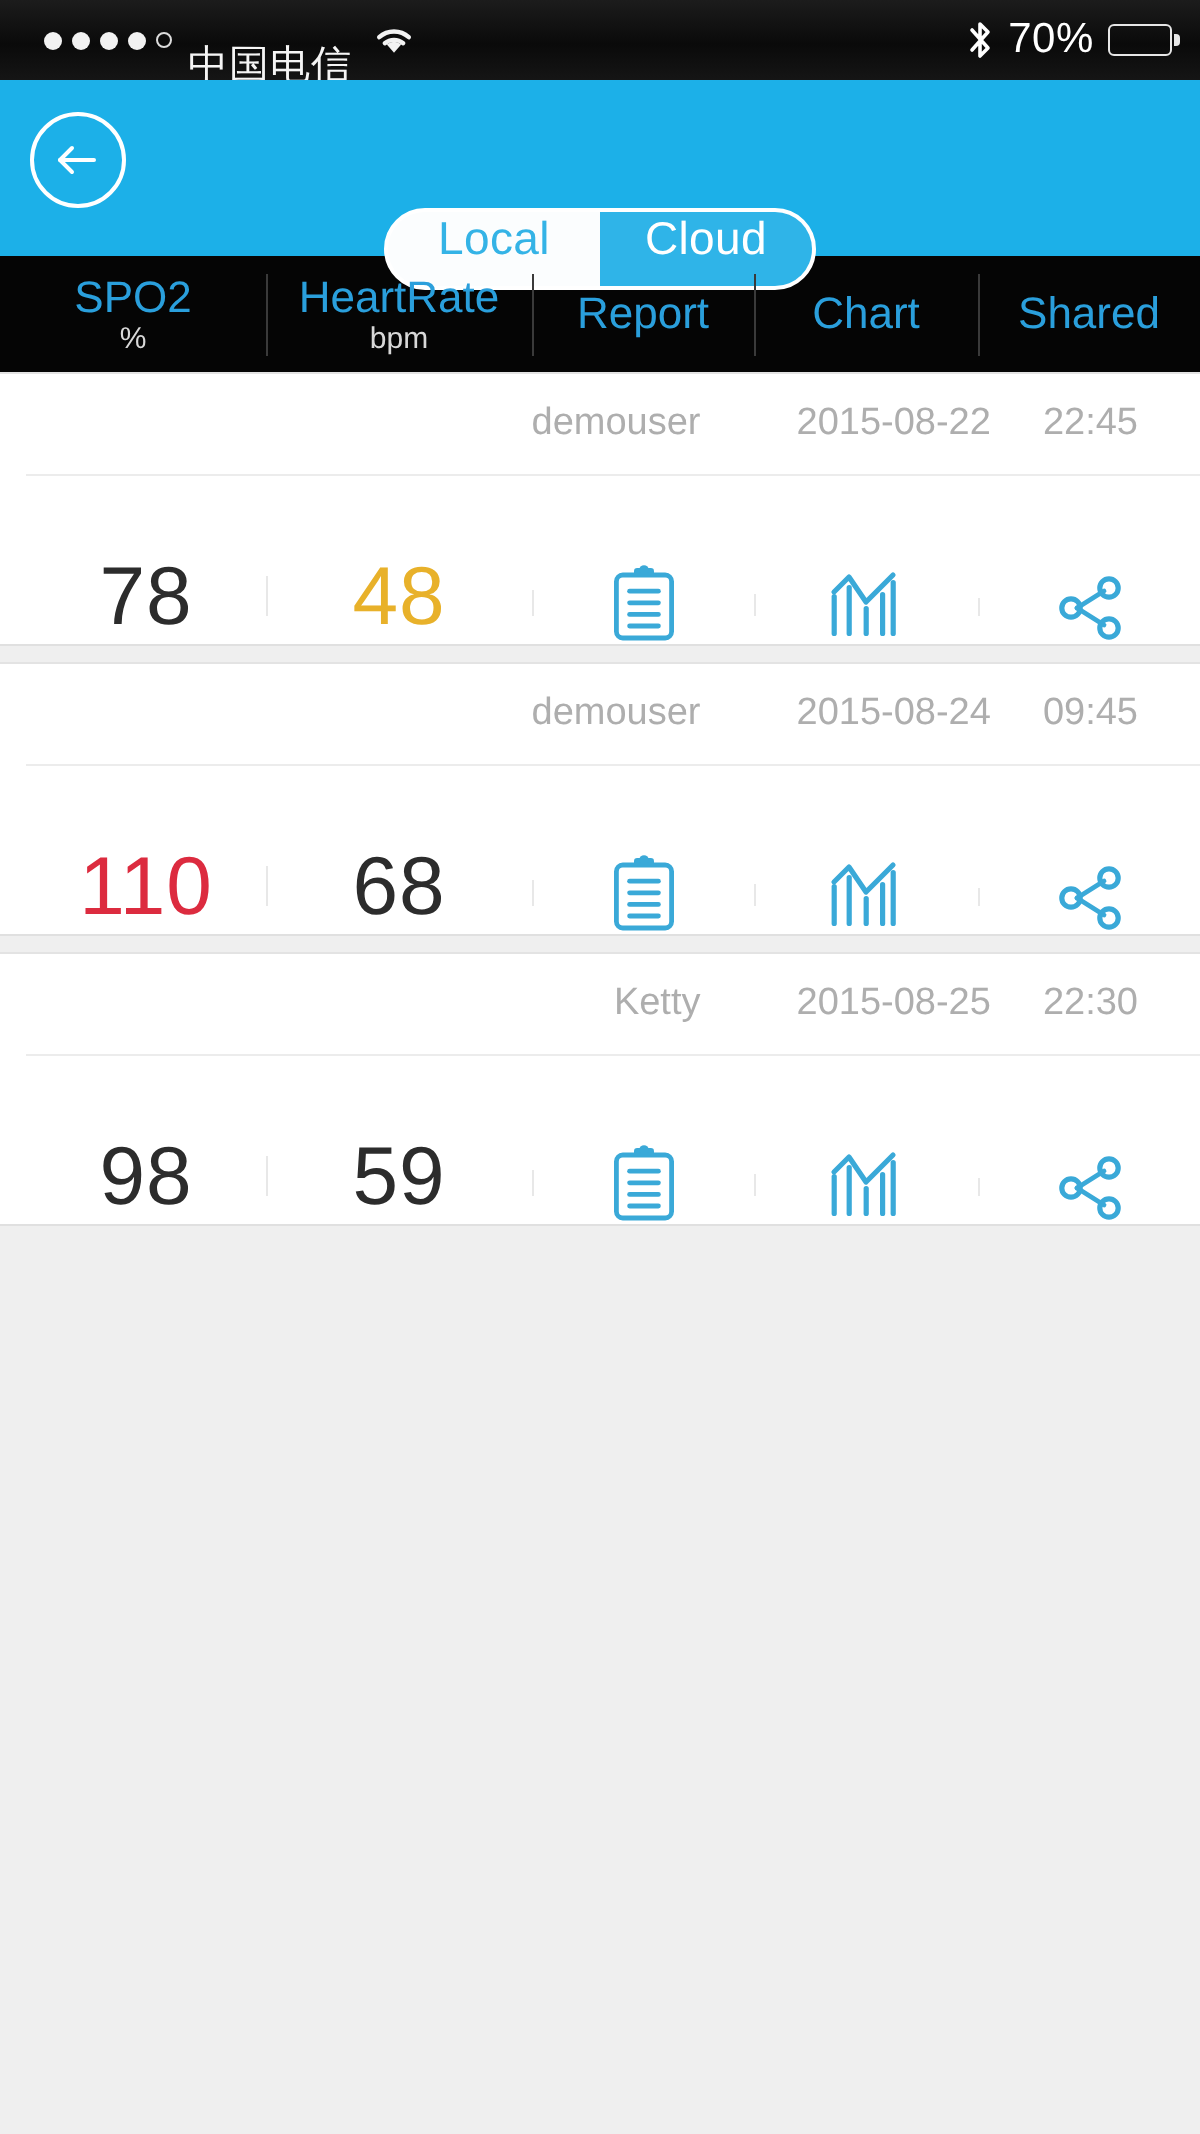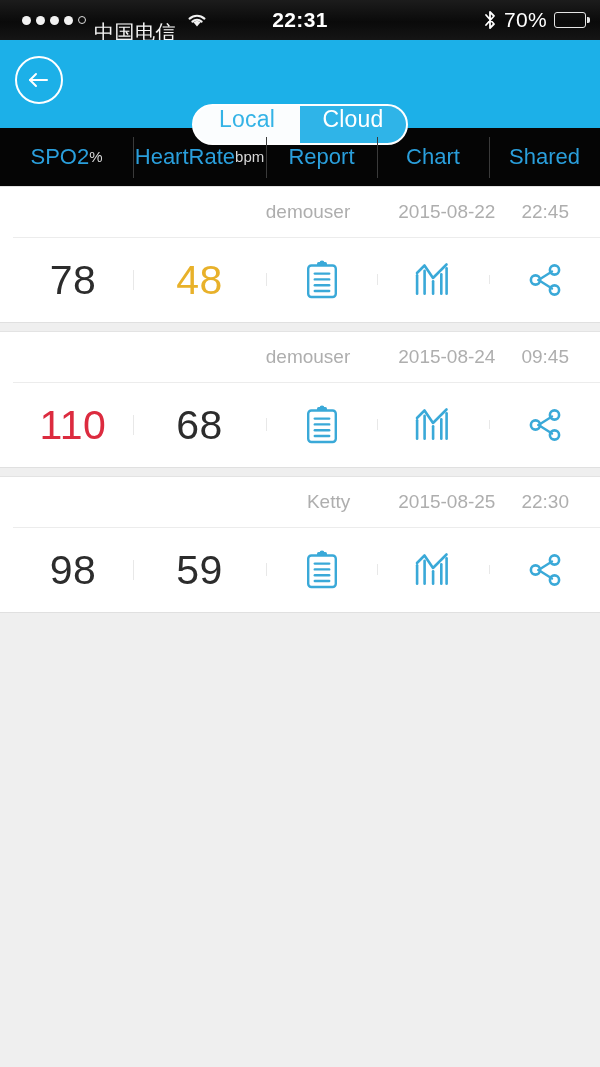--- a/index.html
+++ b/index.html
@@ -165,21 +165,21 @@
 
   
   .colhead {
     height: 58px;
     background: #050505;
     display: flex;
     align-items: stretch;
   }
   .ch {
     display: flex;
-    flex-direction: row;
+    flex-direction: column;
     align-items: center;
     justify-content: center;
     position: relative;
     box-sizing: border-box;
   }
   .ch + .ch::before {
     content: "";
     position: absolute;
     left: 0;
     top: 9px;
@@ -224,21 +224,21 @@
     font-size: 19px;
     color: #aeaeae;
     margin-left: 18px;
   }
   .meta .user  { margin-right: 48px; }
   .meta .date  { margin-right: 26px; }
   .meta .time  { }
   .vals {
     height: 84px;
     display: flex;
-    align-items: center;
+    align-items: flex-end;
     border-top: 1px solid #ececec;
     margin-left: 13px;
   }
   .cell {
     display: flex;
     align-items: center;
     justify-content: center;
     position: relative;
     box-sizing: border-box;
   }
@@ -284,21 +284,20 @@
     </div>
     <span class="carrier">中国电信</span>
     <span class="wifi">
       <svg width="24" height="18" viewBox="0 0 24 18">
         <path d="M12 15.4 L8.4 11.2 A5.6 5.6 0 0 1 15.6 11.2 Z" fill="#f2f2f2"></path>
         <path d="M4.6 7.6 A11 11 0 0 1 19.4 7.6" stroke="#f2f2f2" stroke-width="2.2" fill="none" stroke-linecap="round"></path>
         <path d="M7.4 10.6 A7.2 7.2 0 0 1 16.6 10.6" stroke="#f2f2f2" stroke-width="2.2" fill="none" stroke-linecap="round"></path>
       </svg>
     </span>
   </div>
-  <div class="sb-time">22:31</div>
   <div class="sb-right">
     <span class="bt-icon">
       <svg width="14" height="22" viewBox="0 0 14 22">
         <path d="M3 6 L11 15 L7 19 L7 3 L11 7 L3 16" stroke="#ffffff" stroke-width="1.8" fill="none" stroke-linejoin="round" stroke-linecap="round"></path>
       </svg>
     </span>
     <span class="batt-pct">70%</span>
     <span class="battery">
       <span class="fill" id="batt-fill" style="width: 70%;"></span>
     </span>

